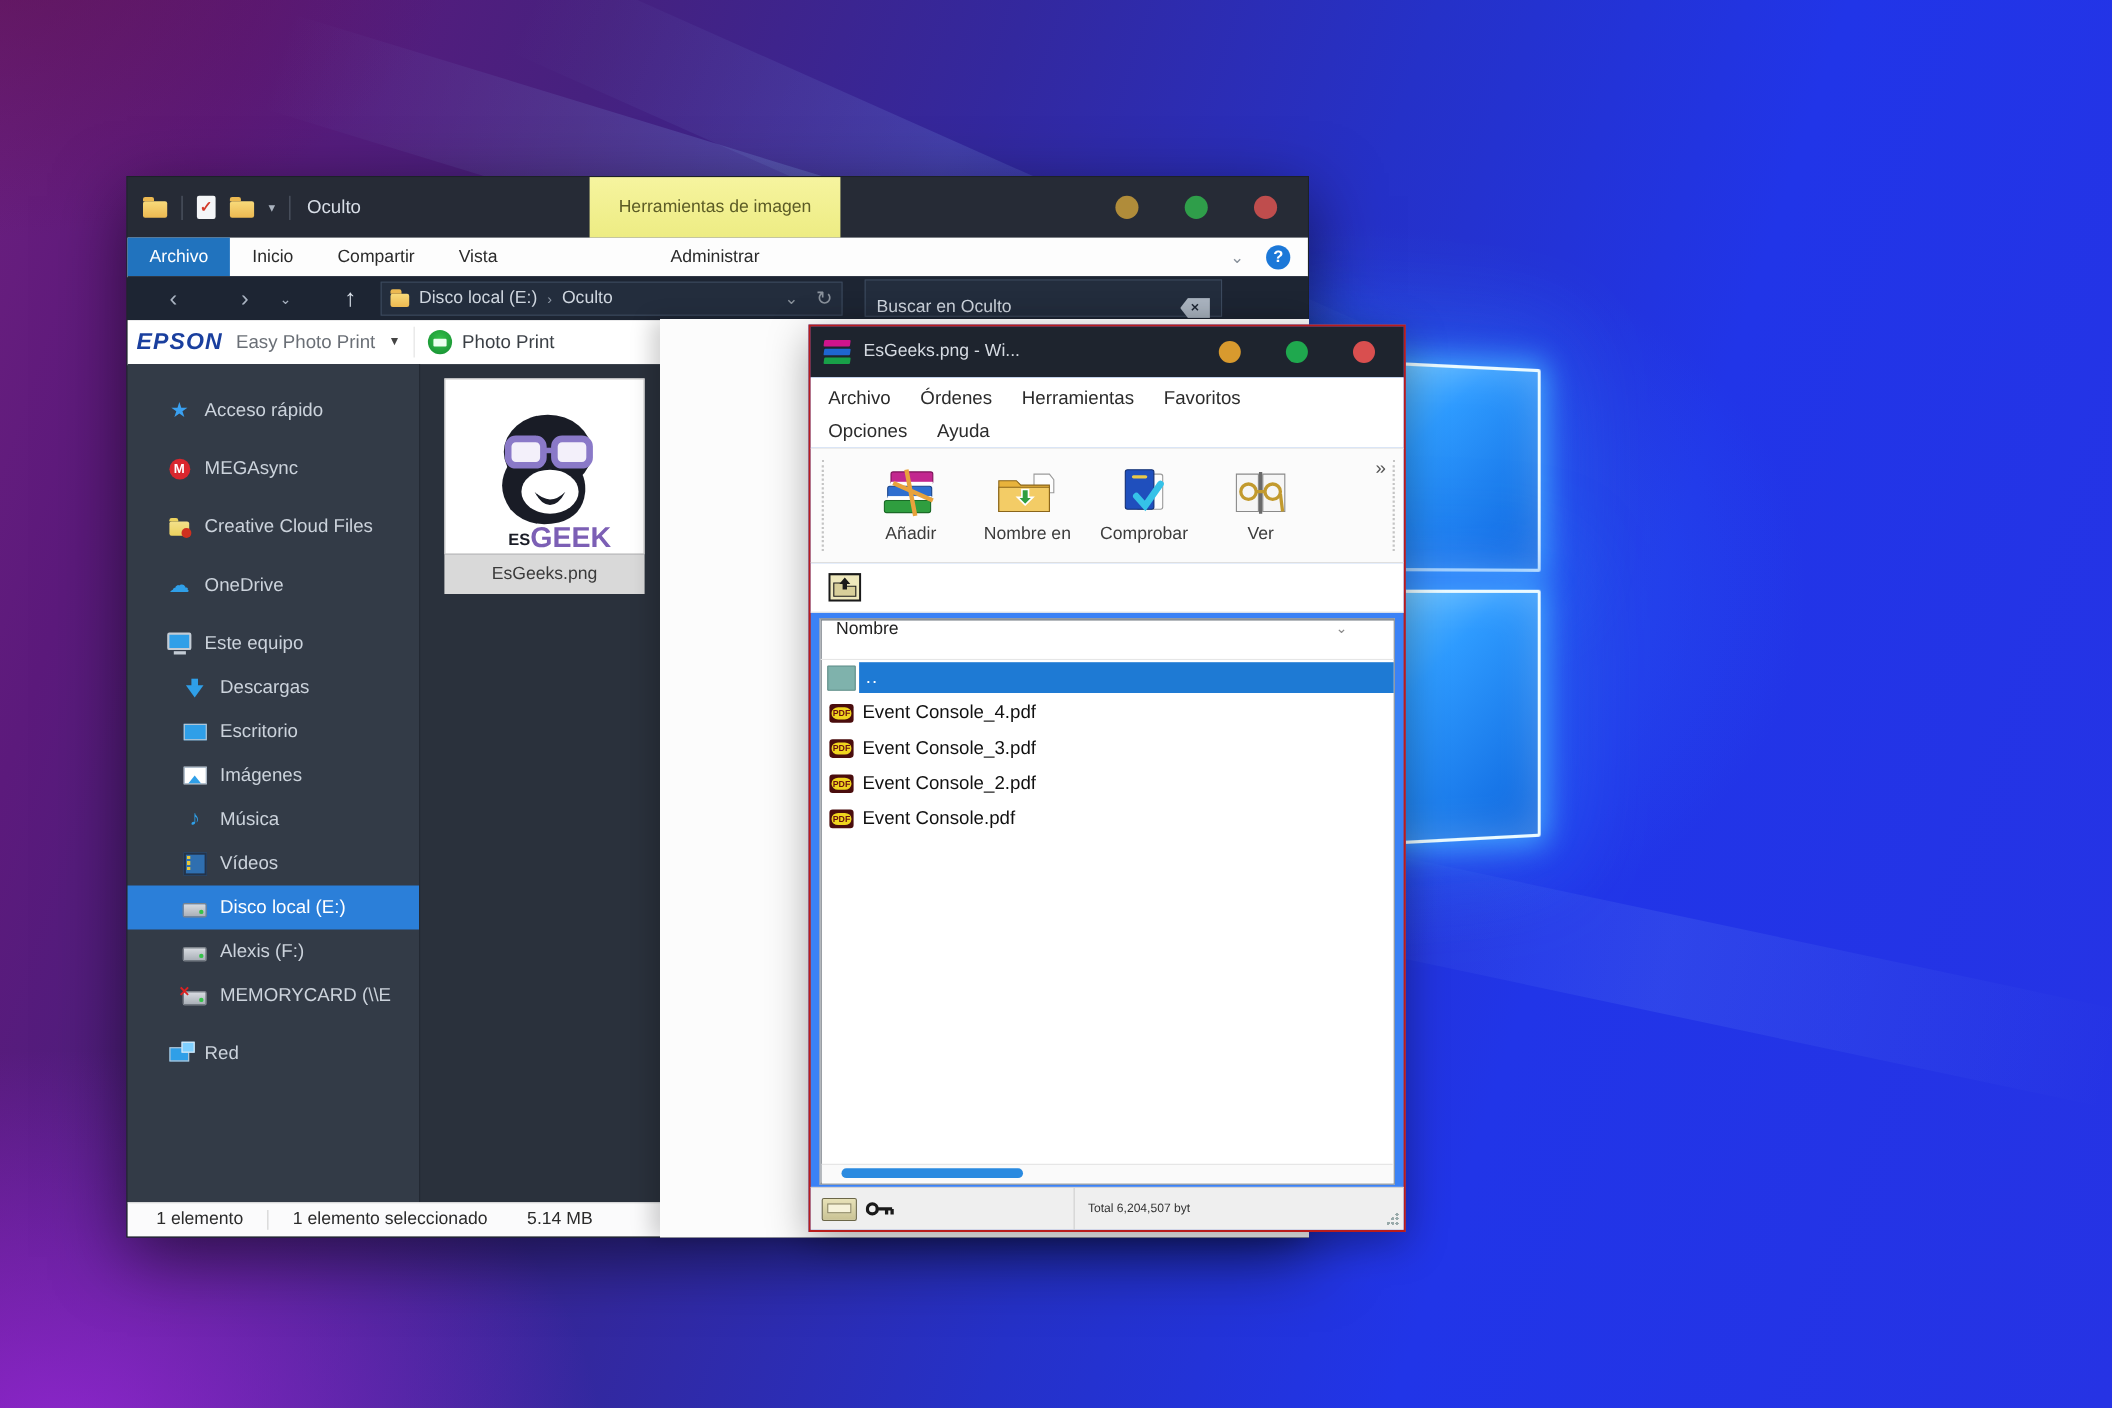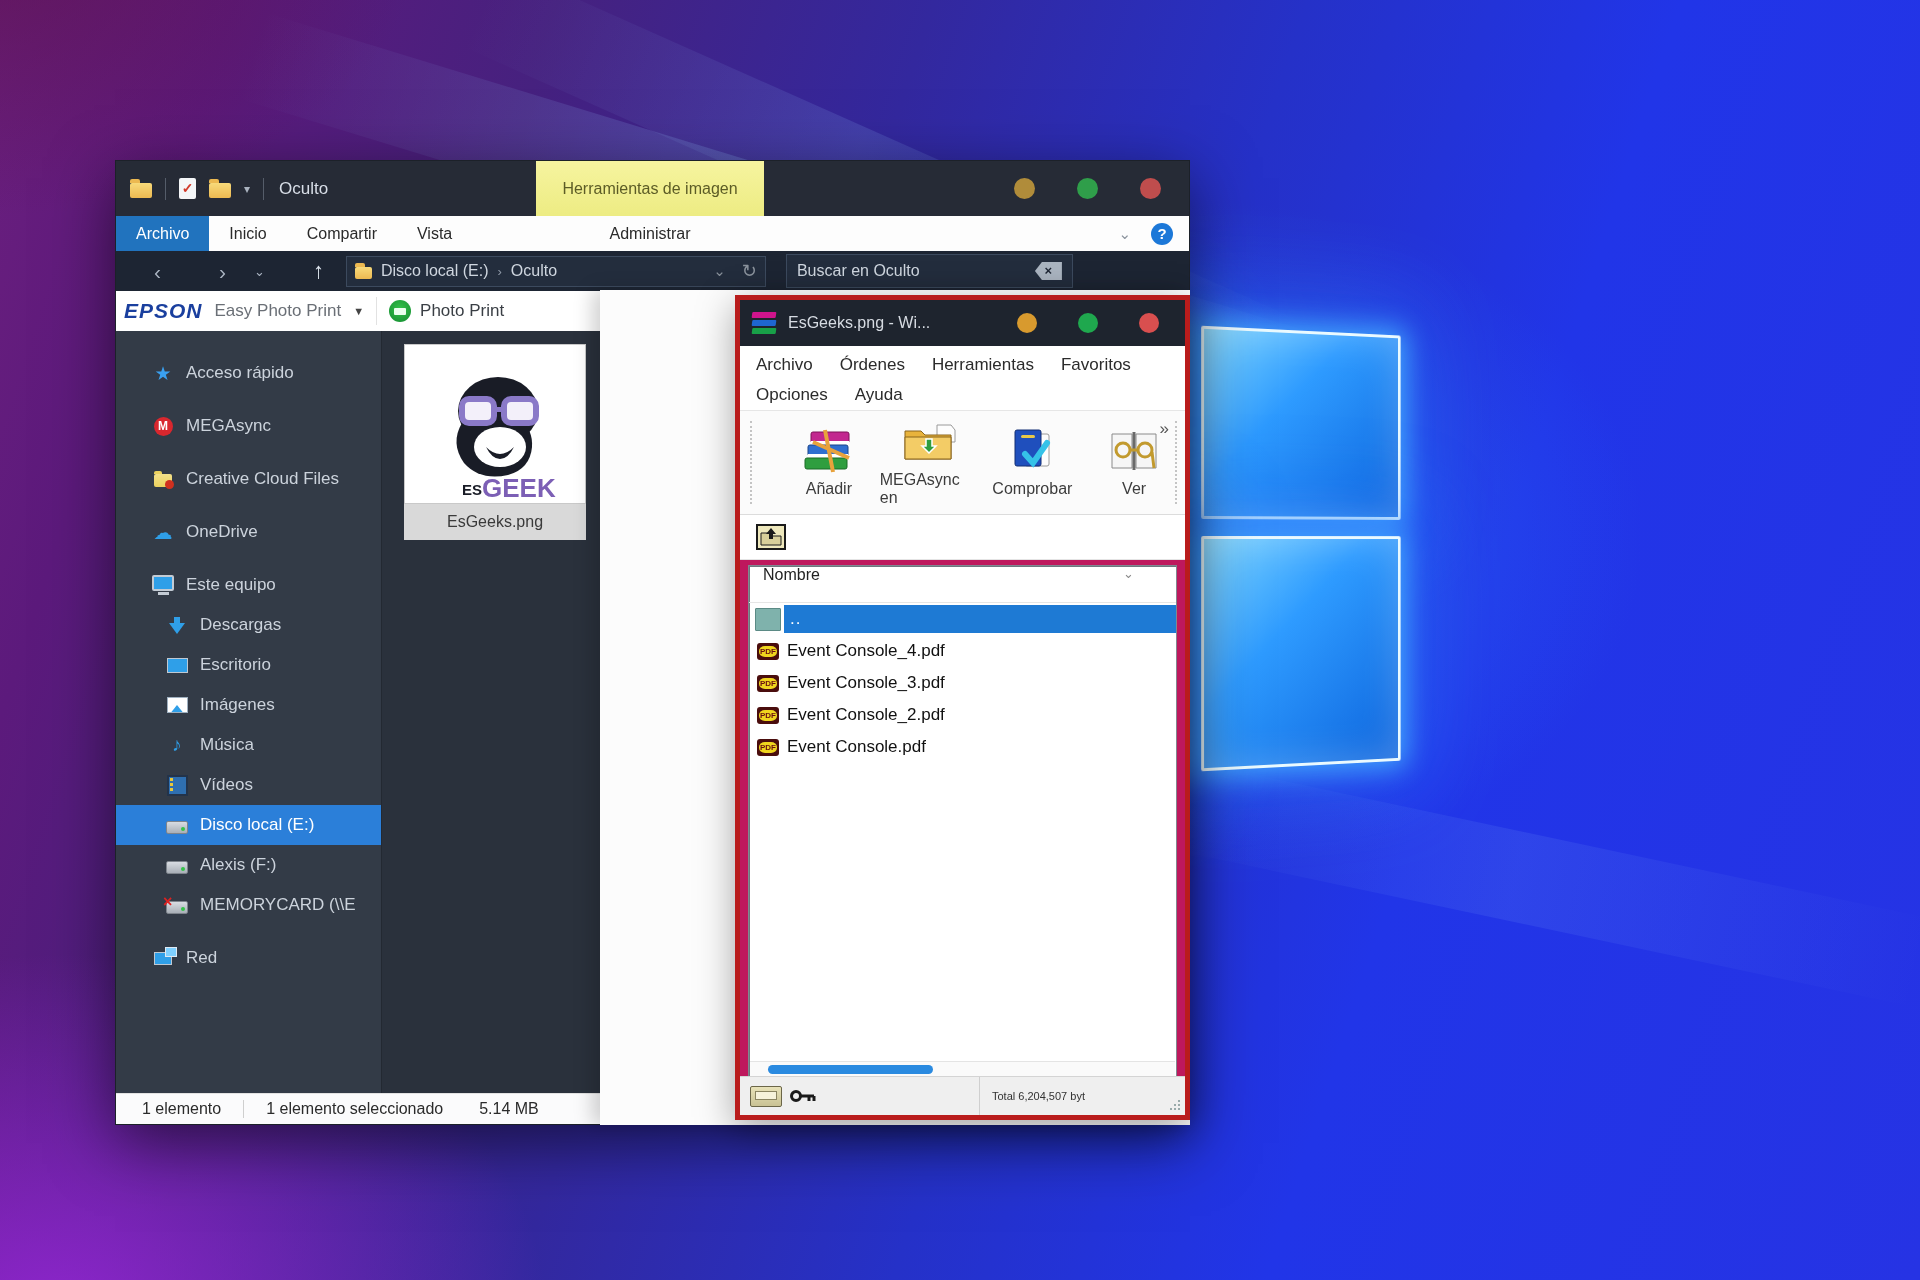--- a/index.html
+++ b/index.html
@@ -48,21 +48,21 @@
   .ex-tabs-right{position:absolute;right:16px;top:0;height:35px;display:flex;align-items:center;gap:20px}
   .chev{color:#8a929c;font-size:15px}
   .ic-help{width:22px;height:22px;border-radius:50%;background:#1c78d8;color:#fff;font-size:15px;font-weight:bold;text-align:center;line-height:22px}
   .ex-address{position:absolute;left:0;top:90px;right:0;height:40px;background:#1d2533;display:flex;align-items:center;color:#aab4c2}
   .nav-btn{font-size:21px;color:#aab4c2;line-height:1}
   .nav-back{margin-left:38px}.nav-fwd{margin-left:58px}.nav-drop{margin-left:28px;font-size:13px}.nav-up{margin-left:48px;color:#dfe6ef;font-size:22px}
   .addr-box{margin-left:22px;width:420px;height:31px;background:#232d3d;border:1px solid #3c4a5e;display:flex;align-items:center;padding:0 8px;gap:9px;box-sizing:border-box}
   .addr-crumb{color:#cfd6df;font-size:16px}
   .addr-sep{color:#8d97a5;font-size:13px}
   .addr-right{margin-left:auto;display:flex;gap:16px;align-items:center}
-  .search-box{margin-left:20px;width:287px;height:31px;background:#232d3d;border:1px solid #3c4a5e;display:flex;align-items:center;padding:16px 10px;box-sizing:border-box}
+  .search-box{margin-left:20px;width:325px;height:31px;background:#232d3d;border:1px solid #3c4a5e;display:flex;align-items:flex-start;padding:16px 10px;box-sizing:border-box}
   .search-text{color:#cfd6df;font-size:16px}
   .ic-clear{margin-left:auto;width:27px;height:18px;background:#aab4c0;clip-path:polygon(26% 0,100% 0,100% 100%,26% 100%,0 50%);color:#1d2533;font-size:13px;font-weight:bold;text-align:center;line-height:18px}
   .ex-epson{position:absolute;left:0;top:130px;right:0;height:40px;background:#fff;display:flex;align-items:center;border-bottom:1px solid #e0e0e0}
   .epson-brand{color:#1a3f9e;font-weight:bold;font-size:21px;letter-spacing:1px;margin-left:8px;font-style:italic}
   .epson-prod{color:#6a6f76;font-size:17px;margin-left:12px}
   .epson-drop{color:#444;font-size:11px;margin-left:12px}
   .epson-divider{width:1px;height:28px;background:#e2e2e2;margin-left:12px}
   .ic-printer{width:22px;height:22px;border-radius:50%;background:radial-gradient(circle at 50% 40%,#35c24a,#128a30);margin-left:12px;position:relative}
   .ic-printer::after{content:"";position:absolute;left:5px;top:8px;width:12px;height:7px;background:#eaffee;border-radius:1px}
   .epson-action{color:#3a3f45;font-size:17px;margin-left:9px}
@@ -101,21 +101,21 @@
   .file-item{position:absolute;left:22px;top:13px;width:182px}
   .thumb-box{width:182px;height:160px;background:#fff;border:1px solid #c9c9c9;box-sizing:border-box;display:flex;align-items:flex-end;justify-content:center}
   .file-label{width:182px;height:36px;background:#d9d9d9;color:#3a3a3a;font-size:16px;display:flex;align-items:center;justify-content:center}
   .ex-status{position:absolute;left:0;bottom:0;right:0;height:30px;background:#fbfbfc;display:flex;align-items:center;color:#2b2b2b;font-size:16px;border-top:1px solid #e2e2e2}
   .ex-status .s1{margin-left:26px}
   .ex-status .sdiv{width:1px;height:18px;background:#cfcfcf;margin:0 22px}
   .ex-status .s3{margin-left:36px}
   
   .white-panel{position:absolute;left:600px;top:290px;width:590px;height:835px;background:#fcfcfc;box-shadow:-8px 0 18px rgba(0,0,0,.18)}
   
-  .winrar{position:absolute;left:735px;top:295px;width:455px;height:825px;background:#be185d;border:5px solid #b91c1c;box-sizing:border-box;box-shadow:0 10px 36px rgba(0,0,0,.35)}
+  .winrar{position:absolute;left:735px;top:295px;width:543px;height:825px;background:#3b82f6;border:2px solid #b91c1c;box-sizing:border-box;box-shadow:0 10px 36px rgba(0,0,0,.35)}
   .rar-titlebar{position:absolute;left:0;top:0;right:0;height:46px;background:#1e242e;display:flex;align-items:center;padding-left:12px;gap:10px}
   .rar-logo{width:26px;height:24px;position:relative;flex:none}
   .rar-logo i{position:absolute;left:0;width:24px;height:6px;border-radius:1px}
   .rar-logo i:nth-child(1){top:1px;background:#d0148c;transform:skewX(-8deg)}
   .rar-logo i:nth-child(2){top:9px;background:#1e66d0;transform:skewX(-8deg)}
   .rar-logo i:nth-child(3){top:17px;background:#18a048;transform:skewX(-8deg)}
   .rar-title{color:#d6dbe2;font-size:16px}
   .rar-lights{position:absolute;right:26px;top:13px;display:flex;gap:41px}
   .rar-lights .light{width:20px;height:20px}
   .rar-menu{position:absolute;left:0;top:46px;right:0;height:64px;background:#fff;padding:4px 0 0 16px;box-sizing:border-box}
@@ -378,21 +378,21 @@
       </svg>
       <span class="rar-btn-label">Añadir</span>
     </div>
     <div class="rar-btn">
       <svg width="56" height="46" viewBox="0 0 56 46">
         <path d="M34 6 h14 l4 5 v12 h-18 z" fill="#fdfdfd" stroke="#9a9a9a"></path>
         <path d="M2 12 h16 l4 4 h26 v24 h-46 z" fill="#e8b33c" stroke="#8a651a"></path>
         <path d="M2 18 h46 v22 h-46 z" fill="#f3cc66" stroke="#8a651a"></path>
         <path d="M26 20 l7 7 -4 0 0 7 -6 0 0 -7 -4 0 z" transform="rotate(180 26 27)" fill="#2f9e3f" stroke="#fff" stroke-width="1.5"></path>
       </svg>
-      <span class="rar-btn-label">MEGAsync en</span>
+      <span class="rar-btn-label">Nombre en</span>
     </div>
     <div class="rar-btn">
       <svg width="50" height="46" viewBox="0 0 50 46">
         <rect x="18" y="6" width="24" height="32" rx="2" fill="#fdfdfd" stroke="#9a9a9a"></rect>
         <rect x="8" y="2" width="26" height="36" rx="2" fill="#1f4fbd" stroke="#122f74"></rect>
         <rect x="14" y="7" width="14" height="3" rx="1.5" fill="#e8c84a"></rect>
         <path d="M18 26 l8 9 14 -20" stroke="#35c2e8" stroke-width="6" fill="none" stroke-linecap="round"></path>
       </svg>
       <span class="rar-btn-label">Comprobar</span>
     </div>

